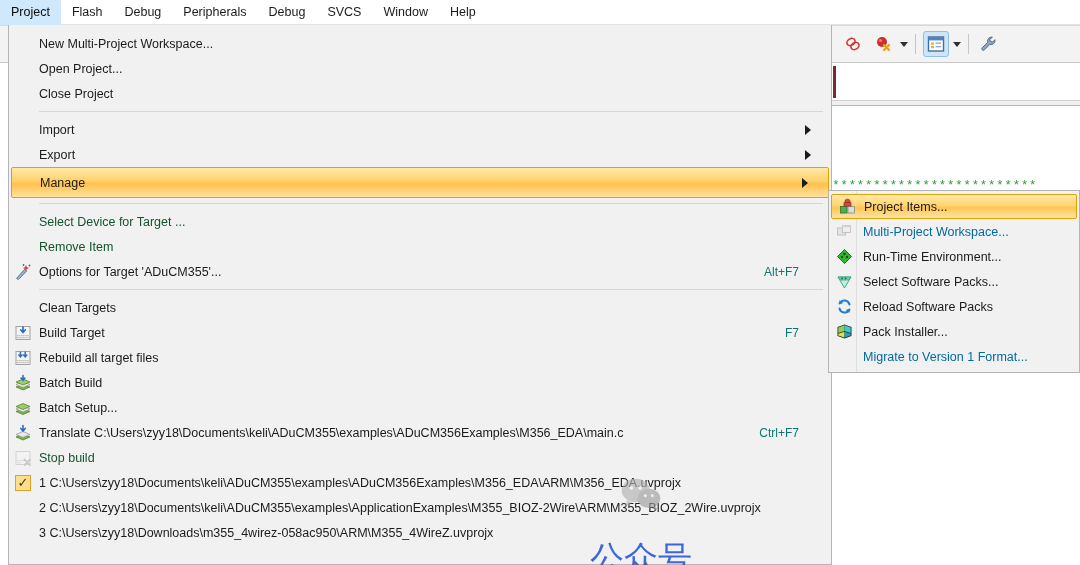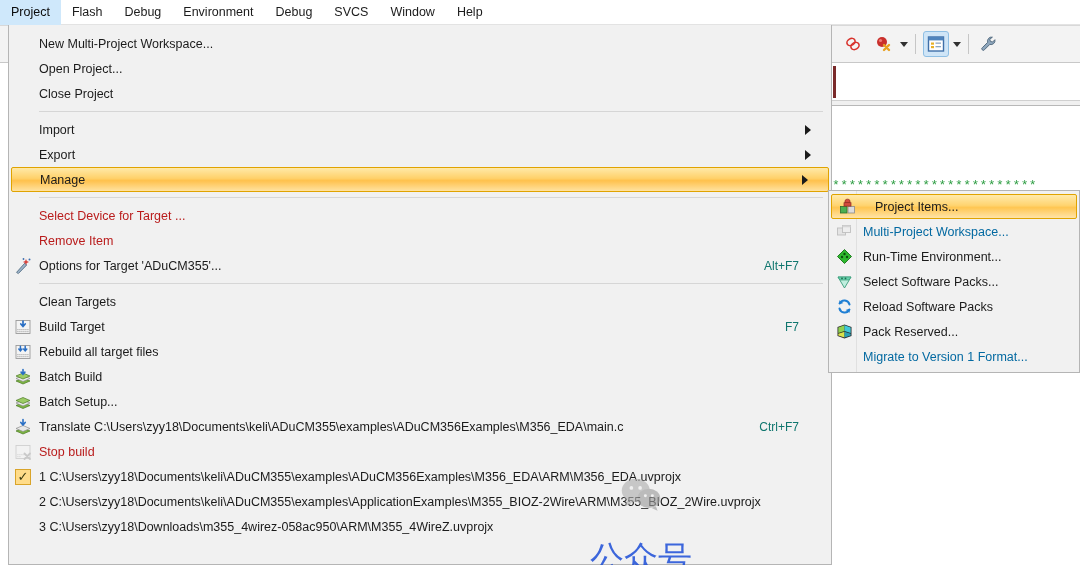--- a/index.html
+++ b/index.html
@@ -151,35 +151,35 @@
   }
   .mi .label { flex: 0 0 auto; white-space: nowrap; }
   .mi .spacer { flex: 1 1 auto; }
   .mi .accel {
     flex: 0 0 auto;
     color: #0f766e;
     font-size: 12px;
     padding-right: 22px;
   }
   .mi.disabled .label,
-  .mi.disabled .accel { color: #b91c1c; text-align: right; }
+  .mi.disabled .accel { color: #14532d; text-align: right; }
   .mi .icon {
     position: absolute;
     left: 5px; top: 50%;
     transform: translateY(-50%);
     width: 18px; height: 18px;
     display: flex; align-items: center; justify-content: center;
   }
   .mi.highlight {
     background: linear-gradient(to bottom, #ffe9a8 0%, #ffd16a 45%, #ffc14d 55%, #ffe2a0 100%);
     border: 1px solid #e0a300;
     border-radius: 2px;
     margin: 0 2px;
     padding-left: 28px;
-    height: 25px;
+    height: 31px;
   }
   .mi-arrow {
     position: absolute;
     right: 20px; top: 50%;
     transform: translateY(-50%);
     width: 0; height: 0;
     border-top: 5px solid transparent;
     border-bottom: 5px solid transparent;
     border-left: 6px solid #1b1b1b;
   }
@@ -215,21 +215,21 @@
     align-items: center;
     padding-left: 34px;
     white-space: nowrap;
   }
   .smi.disabled { color: #0369a1; }
   .smi.highlight {
     background: linear-gradient(to bottom, #ffeaac 0%, #ffd470 45%, #ffc652 55%, #ffe4a8 100%);
     border: 1px solid #e0a300;
     border-radius: 2px;
     margin: 0 2px;
-    padding-left: 43px;
+    padding-left: 32px;
   }
   .smi .icon {
     position: absolute;
     left: 6px; top: 50%;
     transform: translateY(-50%);
     width: 18px; height: 18px;
     display: flex; align-items: center; justify-content: center;
   }
 
   
@@ -334,21 +334,21 @@
     <div class="menubar-item open">
         <span>Project</span>
       </div>
     <div class="menubar-item">
         <span>Flash</span>
       </div>
     <div class="menubar-item">
         <span>Debug</span>
       </div>
     <div class="menubar-item">
-        <span>Environment</span>
+        <span>Peripherals</span>
       </div>
     <div class="menubar-item">
         <span>Debug</span>
       </div>
     <div class="menubar-item">
         <span>SVCS</span>
       </div>
     <div class="menubar-item">
         <span>Window</span>
       </div>
@@ -594,21 +594,21 @@
     <div class="smi">
       <span class="icon">
         <svg width="17" height="17" viewBox="0 0 17 17">
           <path d="M1.5 4 L8.5 1.5 L15.5 4 L15.5 13 L8.5 15.5 L1.5 13 Z" fill="#2b2b2b"></path>
           <path d="M2.3 4.4 L8.5 2.2 L8.5 8 L2.3 10 Z" fill="#8fd14f"></path>
           <path d="M8.5 2.2 L14.7 4.4 L14.7 10 L8.5 8 Z" fill="#3fc8d8"></path>
           <path d="M2.3 10.7 L8.5 8.7 L8.5 14.6 L2.3 12.5 Z" fill="#d9e24a"></path>
           <path d="M8.5 8.7 L14.7 10.7 L14.7 12.5 L8.5 14.6 Z" fill="#2a9fb5"></path>
         </svg>
       </span>
-      <span>Pack Reserved...</span>
+      <span>Pack Installer...</span>
     </div>
 
     <div class="smi disabled">
       <span>Migrate to Version 1 Format...</span>
     </div>
   </div>
 
   <div class="watermark">
     <svg class="wlogo" viewBox="0 0 48 40">
       <ellipse cx="18" cy="16" rx="16" ry="13.5" fill="#b0b0b0"></ellipse>

